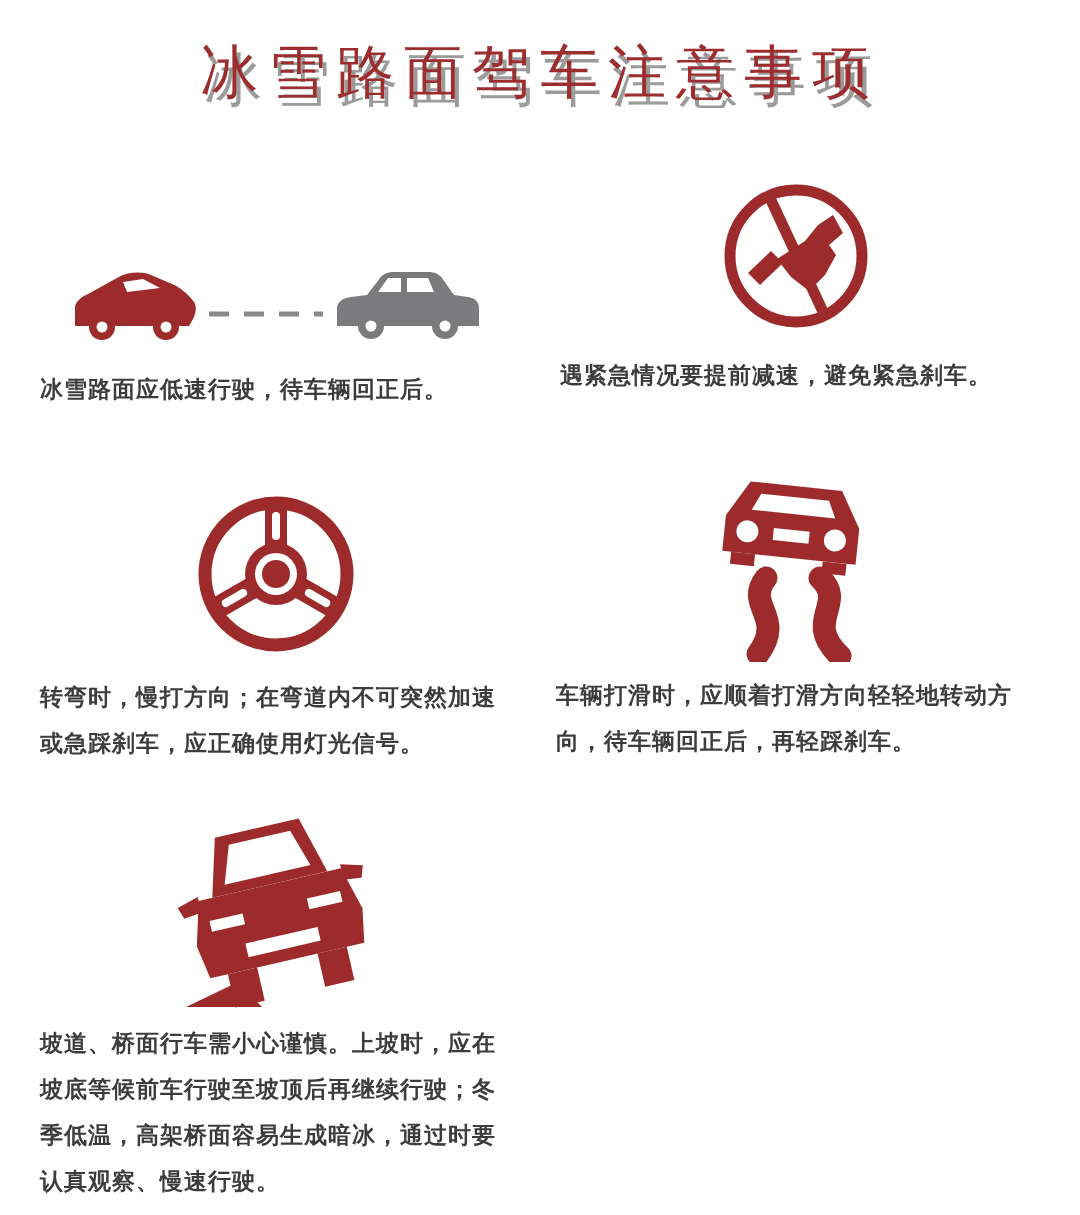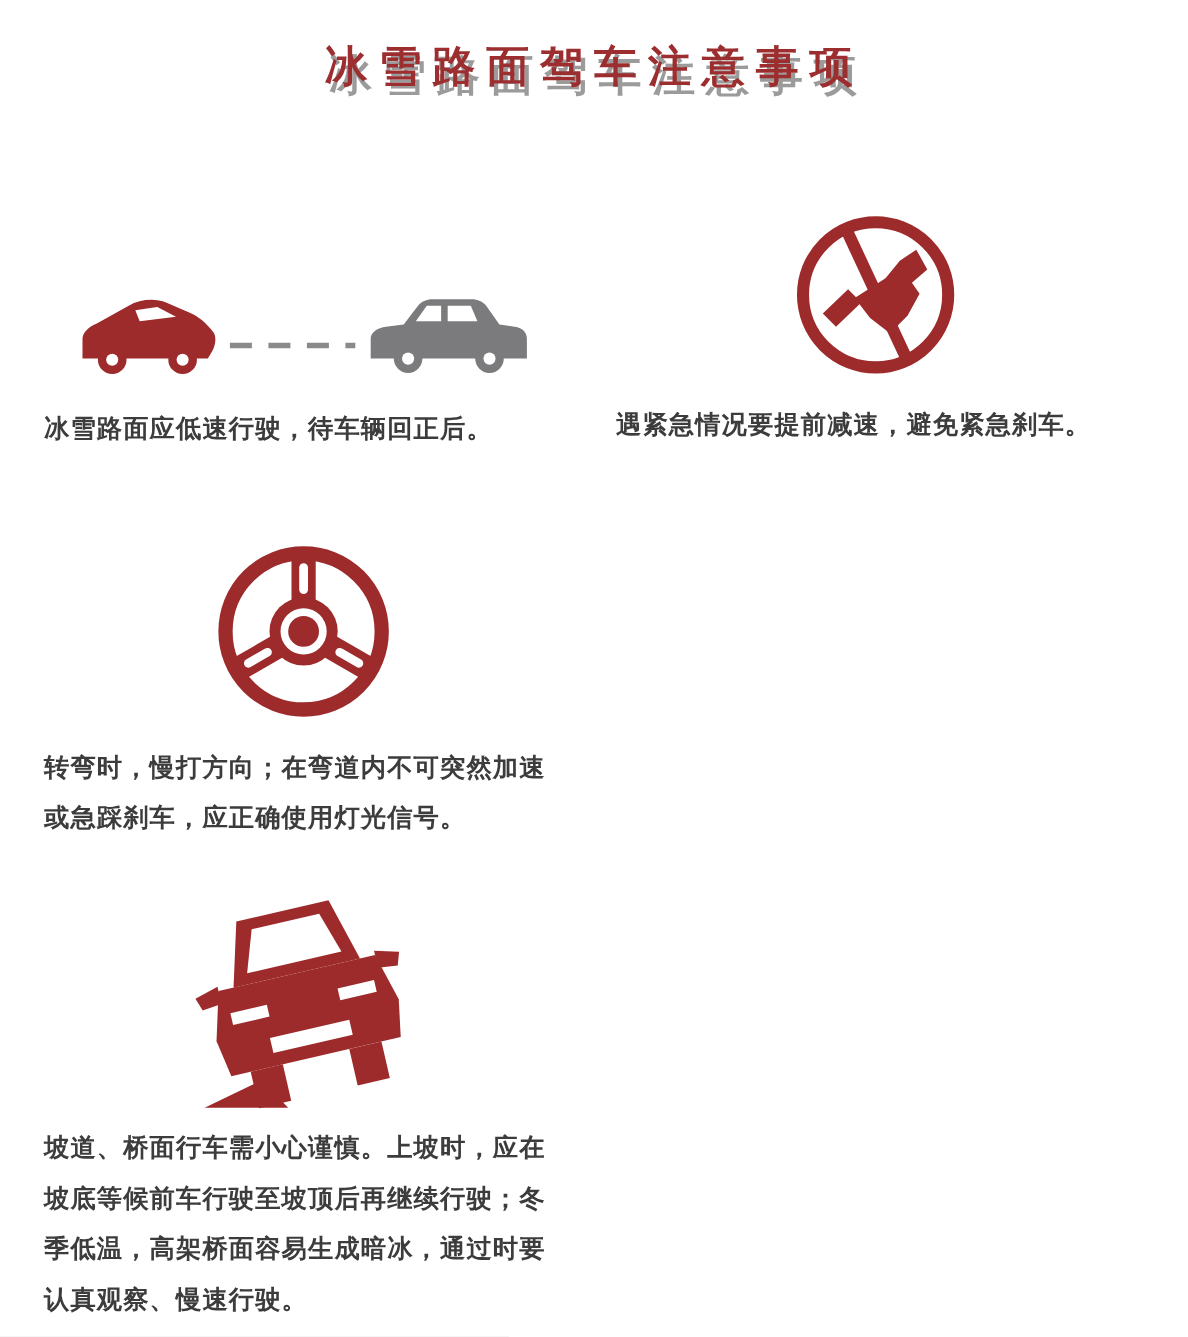--- a/index.html
+++ b/index.html
@@ -11,37 +11,37 @@
     --bg:#ffffff;
   }
   html,body{margin:0;padding:0;background:#eee;}
   body{font-family:"Liberation Sans","DejaVu Sans",sans-serif;}
   #poster{
     position:relative;width:1080px;height:1215px;margin:0 auto;
     background:var(--bg);overflow:hidden;
   }
   .title{
     position:absolute;top:34px;left:0;width:100%;text-align:center;
-    font-size:39px;font-weight:700;color:#9c2e30;letter-spacing:10px;
+    font-size:58px;font-weight:400;color:#9c2e30;letter-spacing:10px;
     text-shadow:4px 8px 0 var(--shadow);
     white-space:nowrap;
   }
   .cell{position:absolute;}
   .icon-wrap{display:flex;justify-content:center;align-items:center;width:100%;}
   .icon-wrap.bottom{align-items:flex-end;}
   .caption{
     margin:0;color:var(--ink);font-size:23px;font-weight:700;
     line-height:46px;letter-spacing:1px;text-align:left;
   }
   
   #cell-distance   {left:40px;  top:190px; width:472px;}
   #cell-distance .icon-wrap{height:158px;}
   #cell-distance .caption{margin-top:18px;}
 
-  #cell-braking    {left:560px; top:192px; width:472px;font-family:Liberation Serif, serif;}
+  #cell-braking    {left:560px; top:180px; width:472px;}
   #cell-braking .icon-wrap{height:152px;}
   #cell-braking .caption{margin-top:20px;}
 
   #cell-steering   {left:40px;  top:488px; width:472px;}
   #cell-steering .icon-wrap{height:172px;}
   #cell-steering .caption{margin-top:14px;}
 
   #cell-skid       {left:556px; top:478px; width:472px;}
   #cell-skid .icon-wrap{height:184px;}
   #cell-skid .caption{margin-top:10px;}
@@ -118,20 +118,38 @@
           </g>
         </g>
         <circle cx="84" cy="84" r="31" fill="#9e2b2c"></circle>
         <circle cx="84" cy="84" r="21" fill="#ffffff"></circle>
         <circle cx="84" cy="84" r="14" fill="#9e2b2c"></circle>
       </svg>
     </div>
     <p class="caption">转弯时，慢打方向；在弯道内不可突然加速或急踩刹车，应正确使用灯光信号。</p>
   </div>
 
+  <div class="cell" id="cell-skid">
+    <div class="icon-wrap">
+      <svg width="205" height="184" viewBox="0 0 205 184">
+        <path d="M76,100 C54,128 96,138 68,176" fill="none" stroke="#9e2b2c" stroke-width="23" stroke-linecap="round"></path>
+        <path d="M130,100 C158,126 112,142 150,178" fill="none" stroke="#9e2b2c" stroke-width="23" stroke-linecap="round"></path>
+        <g transform="rotate(6 102 50)">
+          <path d="M56,8 L148,8 L169,44 L169,80 L35,80 L35,44 Z" fill="#9e2b2c"></path>
+          <polygon points="68,19 136,19 144,36 60,36" fill="#ffffff"></polygon>
+          <circle cx="58" cy="58" r="11" fill="#ffffff"></circle>
+          <circle cx="146" cy="58" r="11" fill="#ffffff"></circle>
+          <rect x="84" y="52" width="36" height="12" fill="#ffffff"></rect>
+          <rect x="44" y="80" width="24" height="12" fill="#9e2b2c"></rect>
+          <rect x="136" y="80" width="24" height="12" fill="#9e2b2c"></rect>
+        </g>
+      </svg>
+    </div>
+    <p class="caption">车辆打滑时，应顺着打滑方向轻轻地转动方向，待车辆回正后，再轻踩刹车。</p>
+  </div>
 
   <div class="cell" id="cell-slope">
     <div class="icon-wrap">
       <svg width="205" height="195" viewBox="0 0 205 195">
         <polygon points="12,191 88,191 64,166" fill="#9e2b2c"></polygon>
         <g transform="rotate(-13 102 100)">
           <polygon points="60,10 146,10 162,68 44,68" fill="#9e2b2c"></polygon>
           <polygon points="72,20 135,20 147,58 59,58" fill="#ffffff"></polygon>
           <polygon points="8,70 30,64 30,80 12,82" fill="#9e2b2c"></polygon>
           <polygon points="176,64 198,70 194,82 176,80" fill="#9e2b2c"></polygon>

